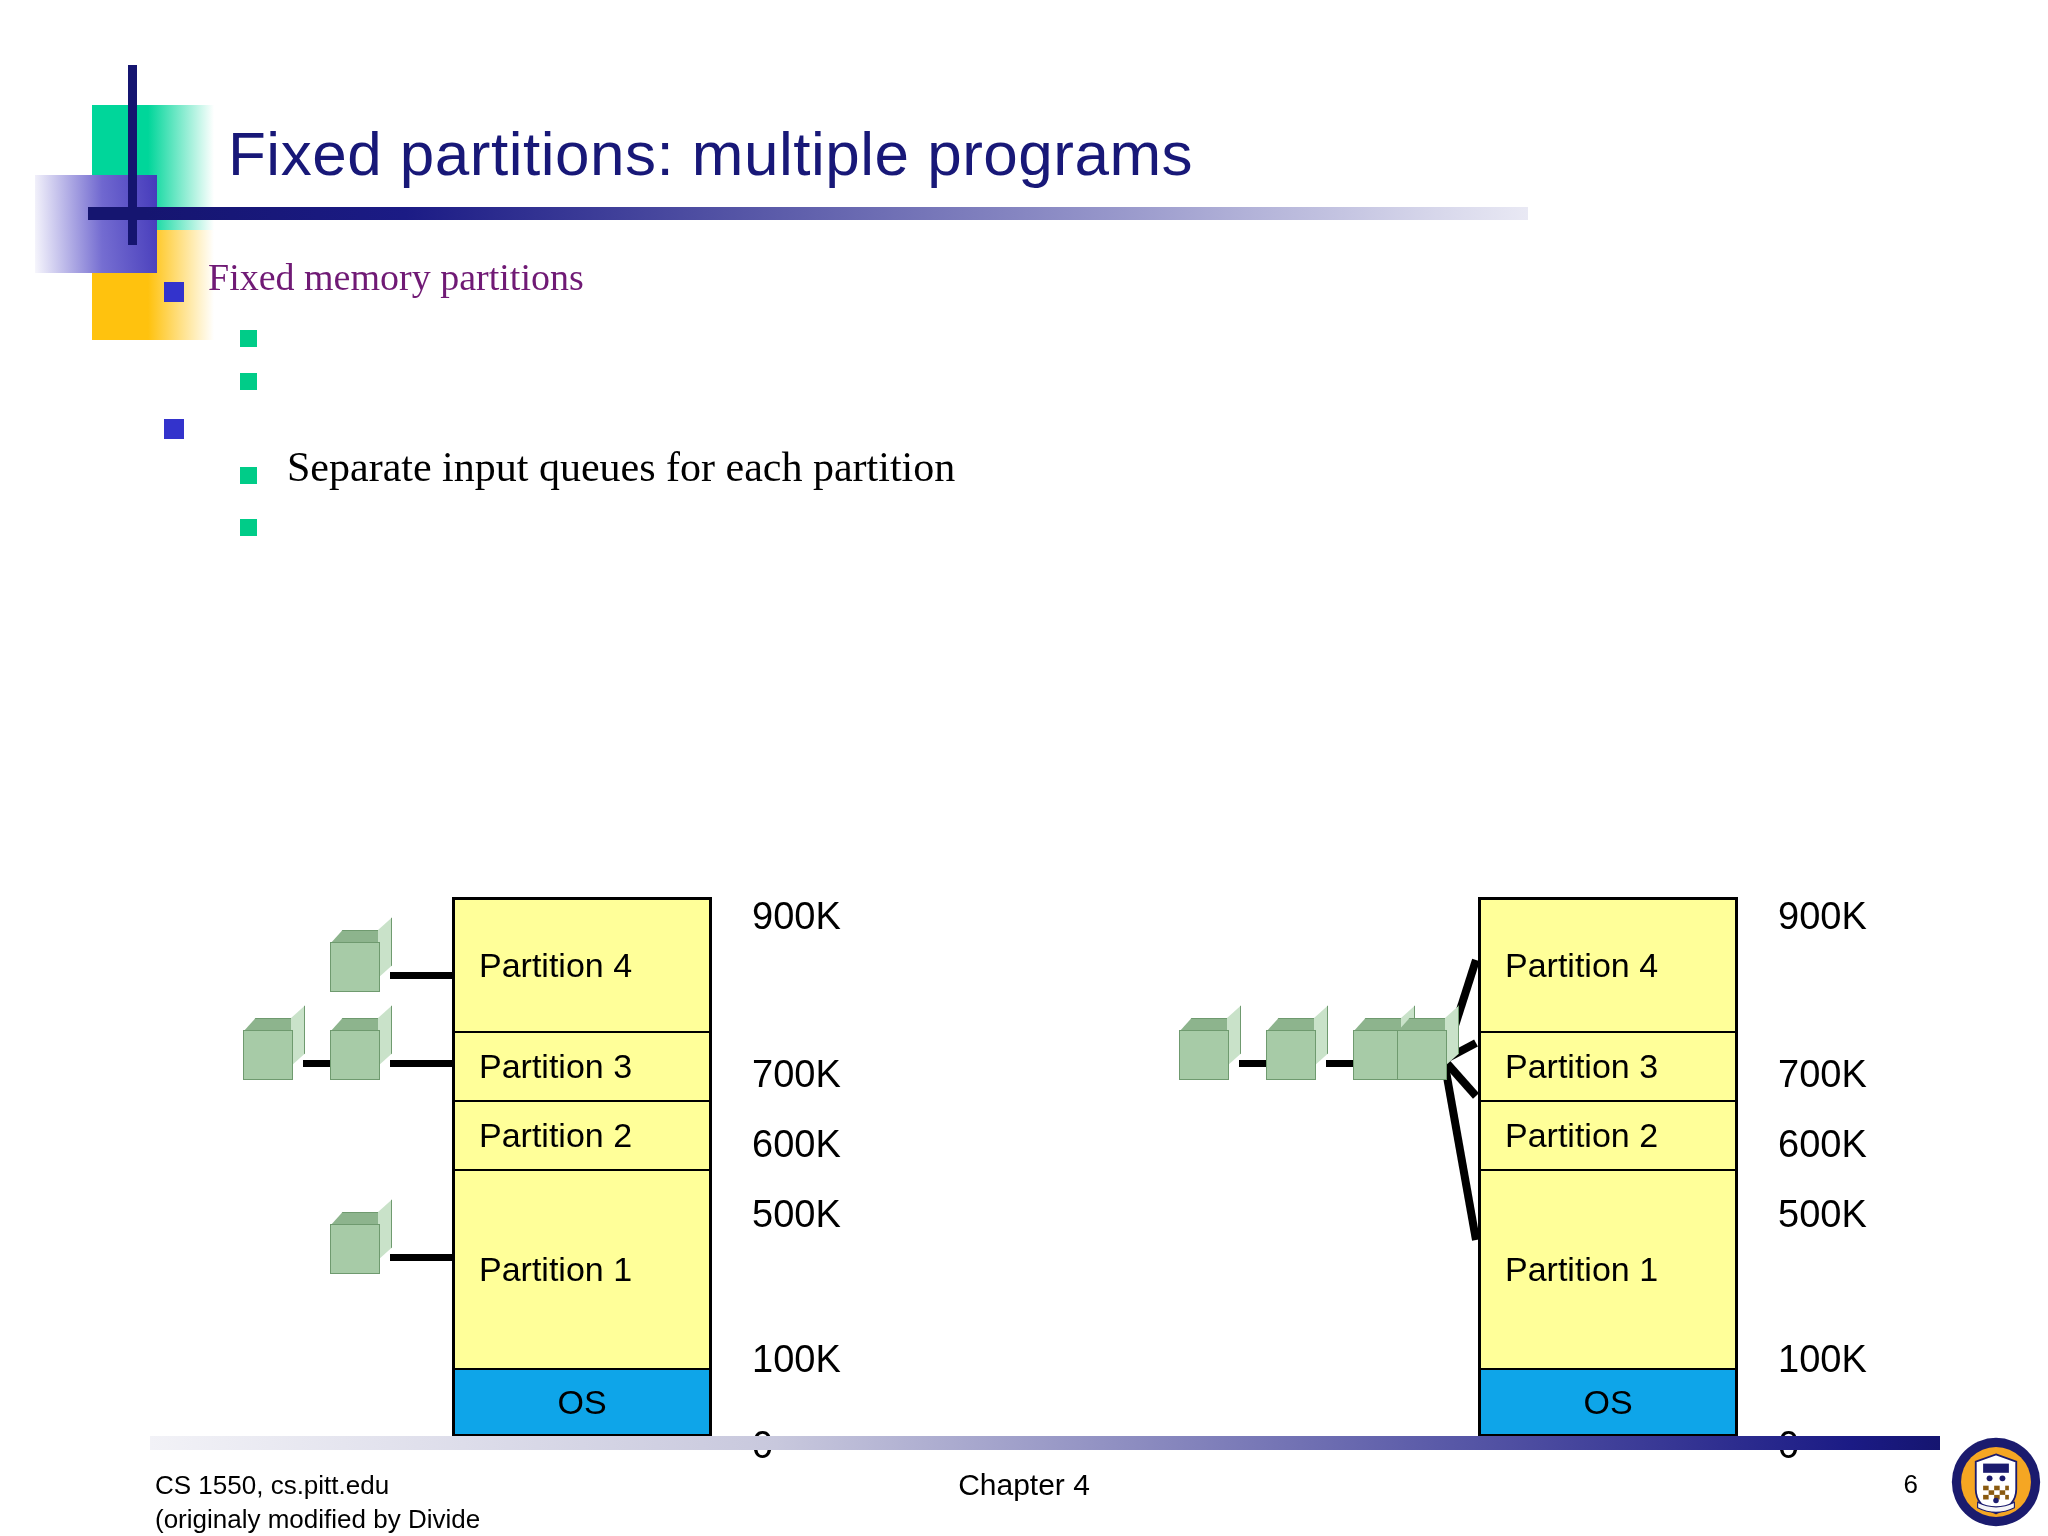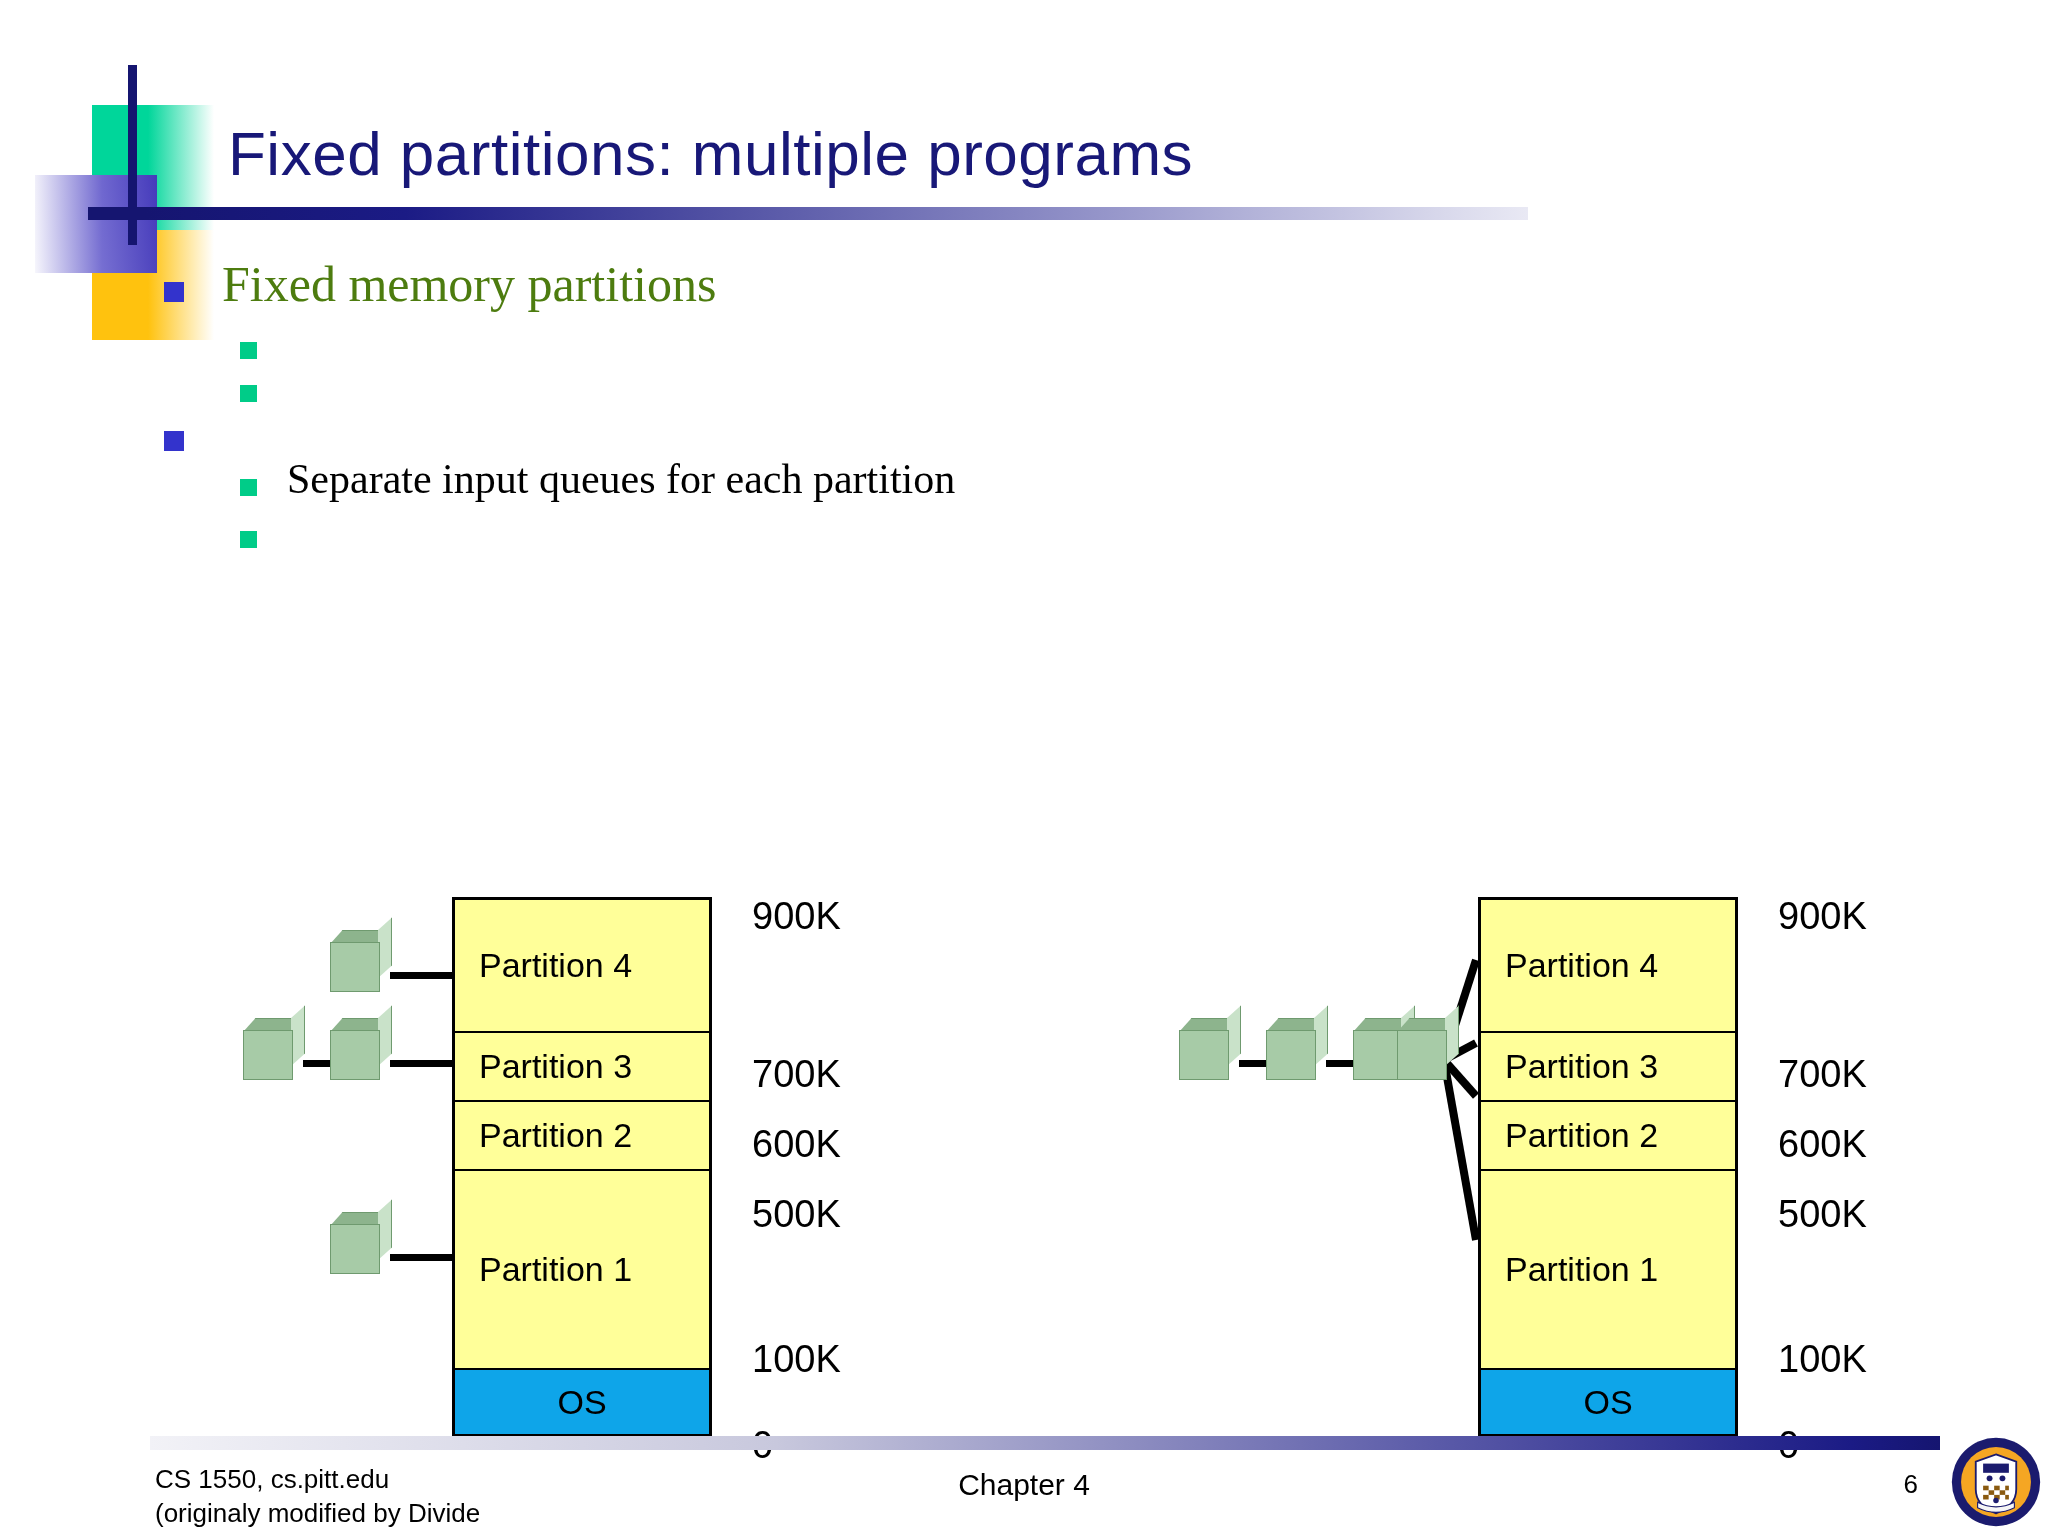--- a/index.html
+++ b/index.html
@@ -61,21 +61,21 @@
   .b1 { margin-bottom: 4px; }
   .b2 { margin-bottom: 2px; }
   .bullet-sq { flex: none; }
   .bullet-l1 {
     width: 20px; height: 20px; background: #3333cc; margin-top: 27px; margin-left: 14px;
   }
   .bullet-l2 {
     width: 17px; height: 17px; background: #00cc88; margin-top: 24px; margin-left: 90px;
   }
   .b-text-l1 {
-    margin-left: 38px; font-size: 50px; color: #4d7c0f; line-height: 1.18;
+    margin-left: 24px; font-size: 38px; color: #701a75; line-height: 1.18;
     font-family: "Liberation Serif", "DejaVu Serif", serif;
   }
   .b-text-l2 {
     margin-left: 30px; font-size: 42px; color: #000000; line-height: 1.18;
     font-family: "Liberation Serif", "DejaVu Serif", serif;
   }
 
   
   .diagram { position: absolute; }
   .mem-col { position: absolute; border: 3px solid #000000; box-sizing: border-box; text-align: right; }
@@ -113,21 +113,21 @@
     border-right: 1px solid #6f9a6f;
   }
   .connector { position: absolute; background: #000000; height: 7px; }
 
   
   .footer-bar {
     position: absolute; left: 150px; bottom: 86px; right: 108px; height: 14px;
     background: linear-gradient(to right, #f2f2f7 0%, #c8c8dd 35%, #5a5aa8 72%, #1b1b85 95%, #151570 100%);
   }
   .footer-left {
-    position: absolute; left: 155px; bottom: 6px;
+    position: absolute; left: 155px; bottom: 0;
     font-family: "Liberation Sans", "DejaVu Sans", sans-serif;
     font-size: 26px; color: #000000; line-height: 1.28;
   }
   .footer-center {
     position: absolute; left: 0; right: 0; bottom: 34px; text-align: center;
     font-family: "Liberation Sans", "DejaVu Sans", sans-serif;
     font-size: 30px; color: #000000;
   }
   .footer-page {
     position: absolute; right: 130px; bottom: 36px;

